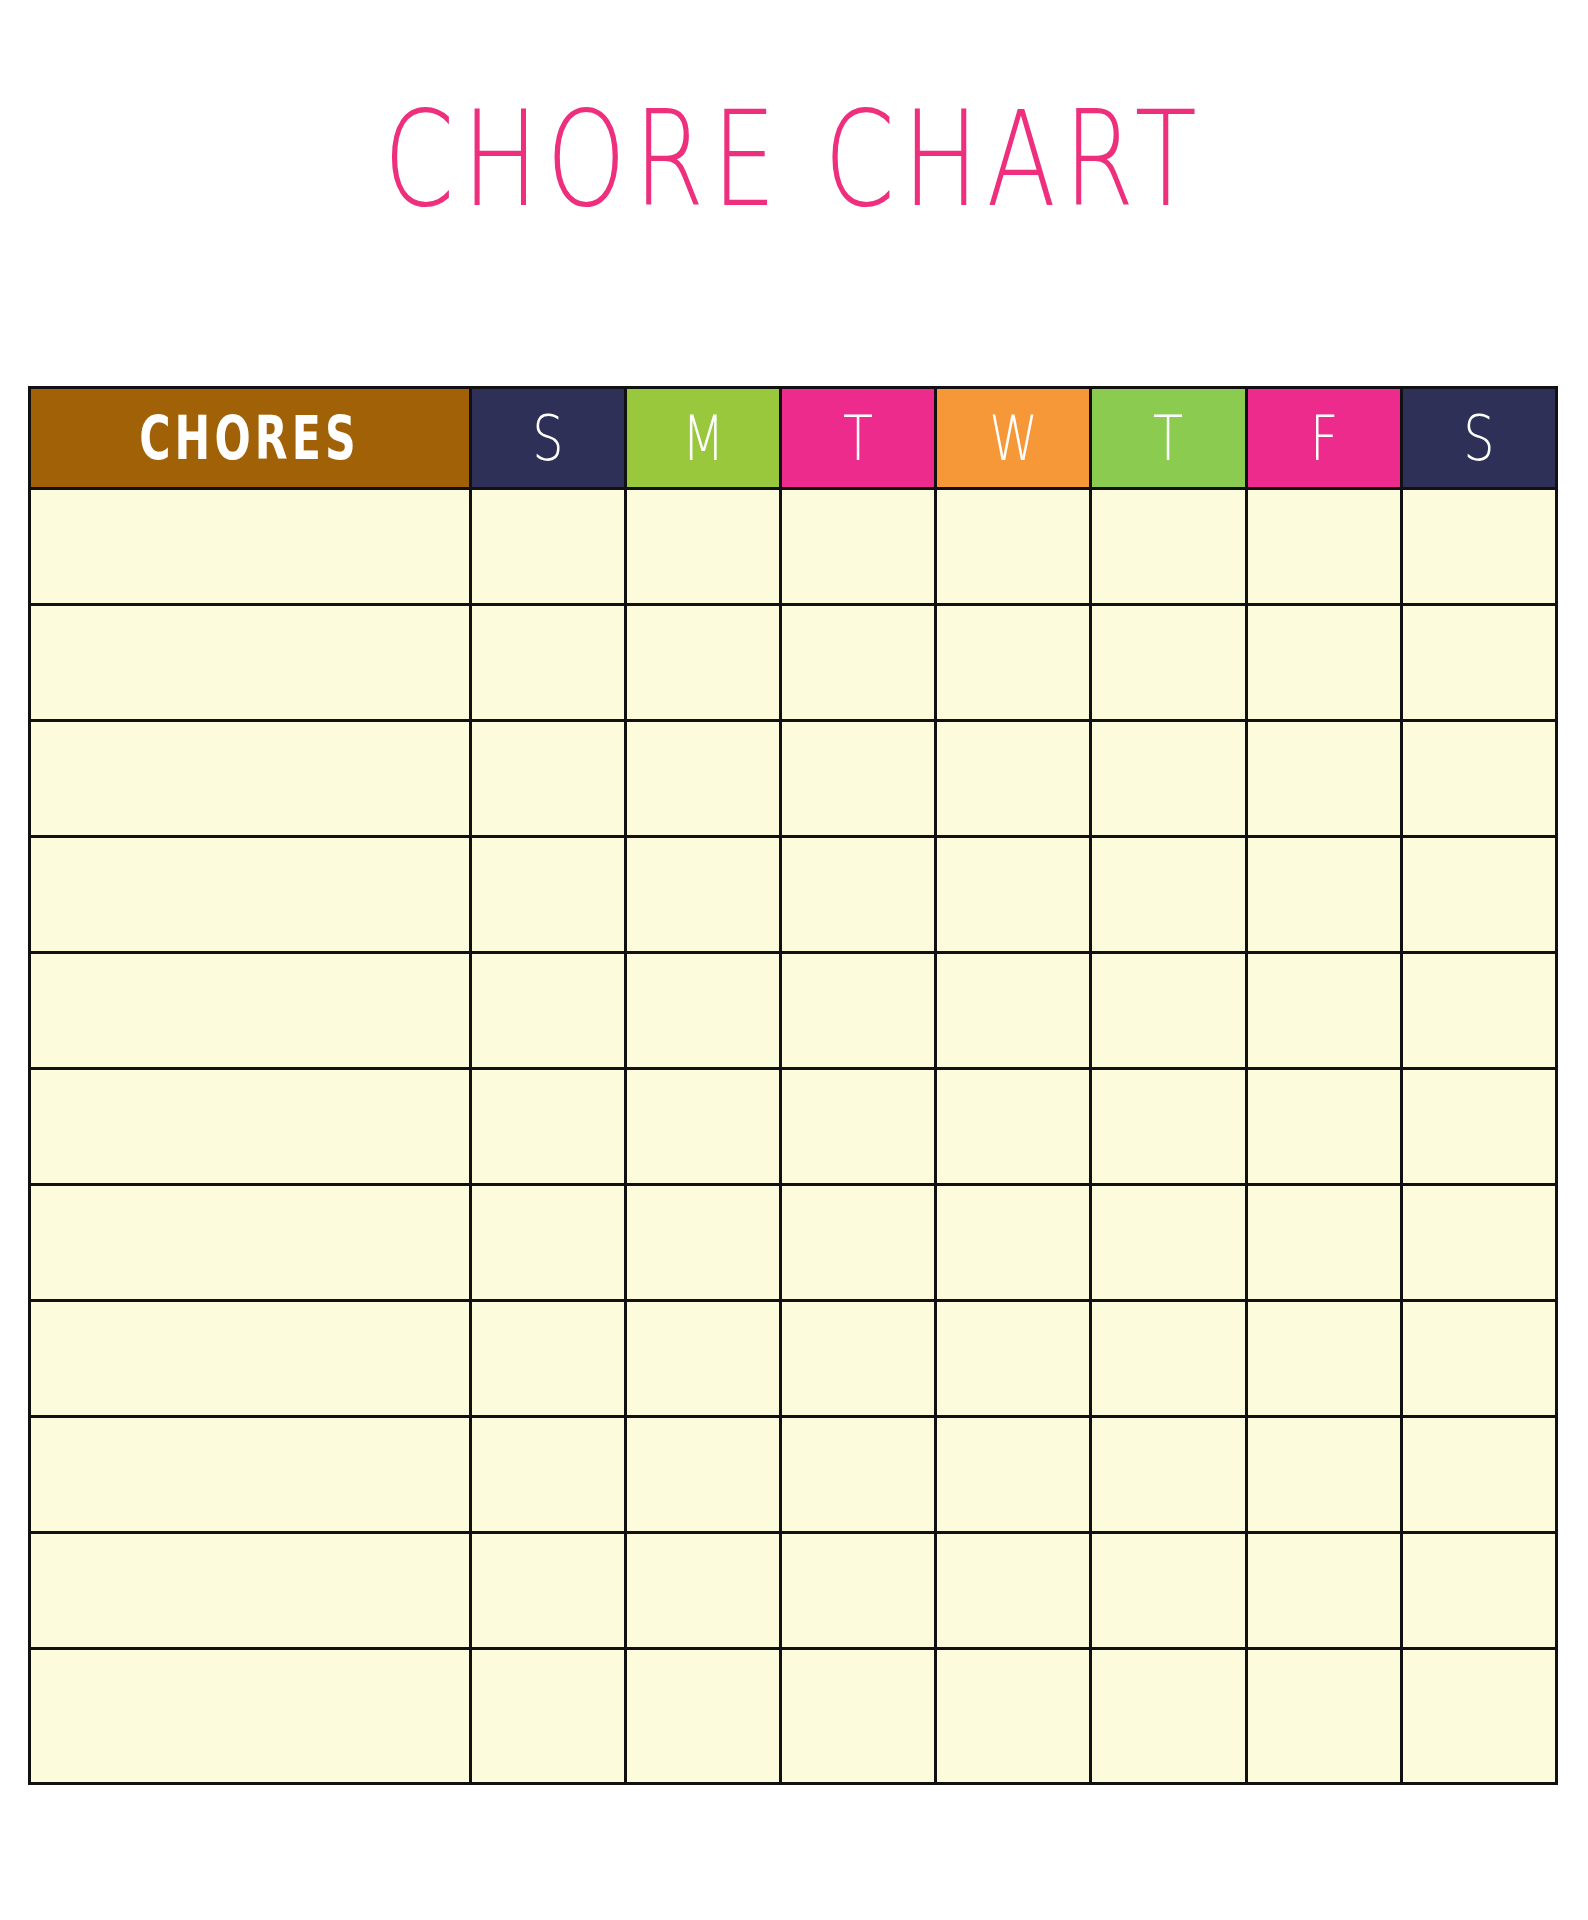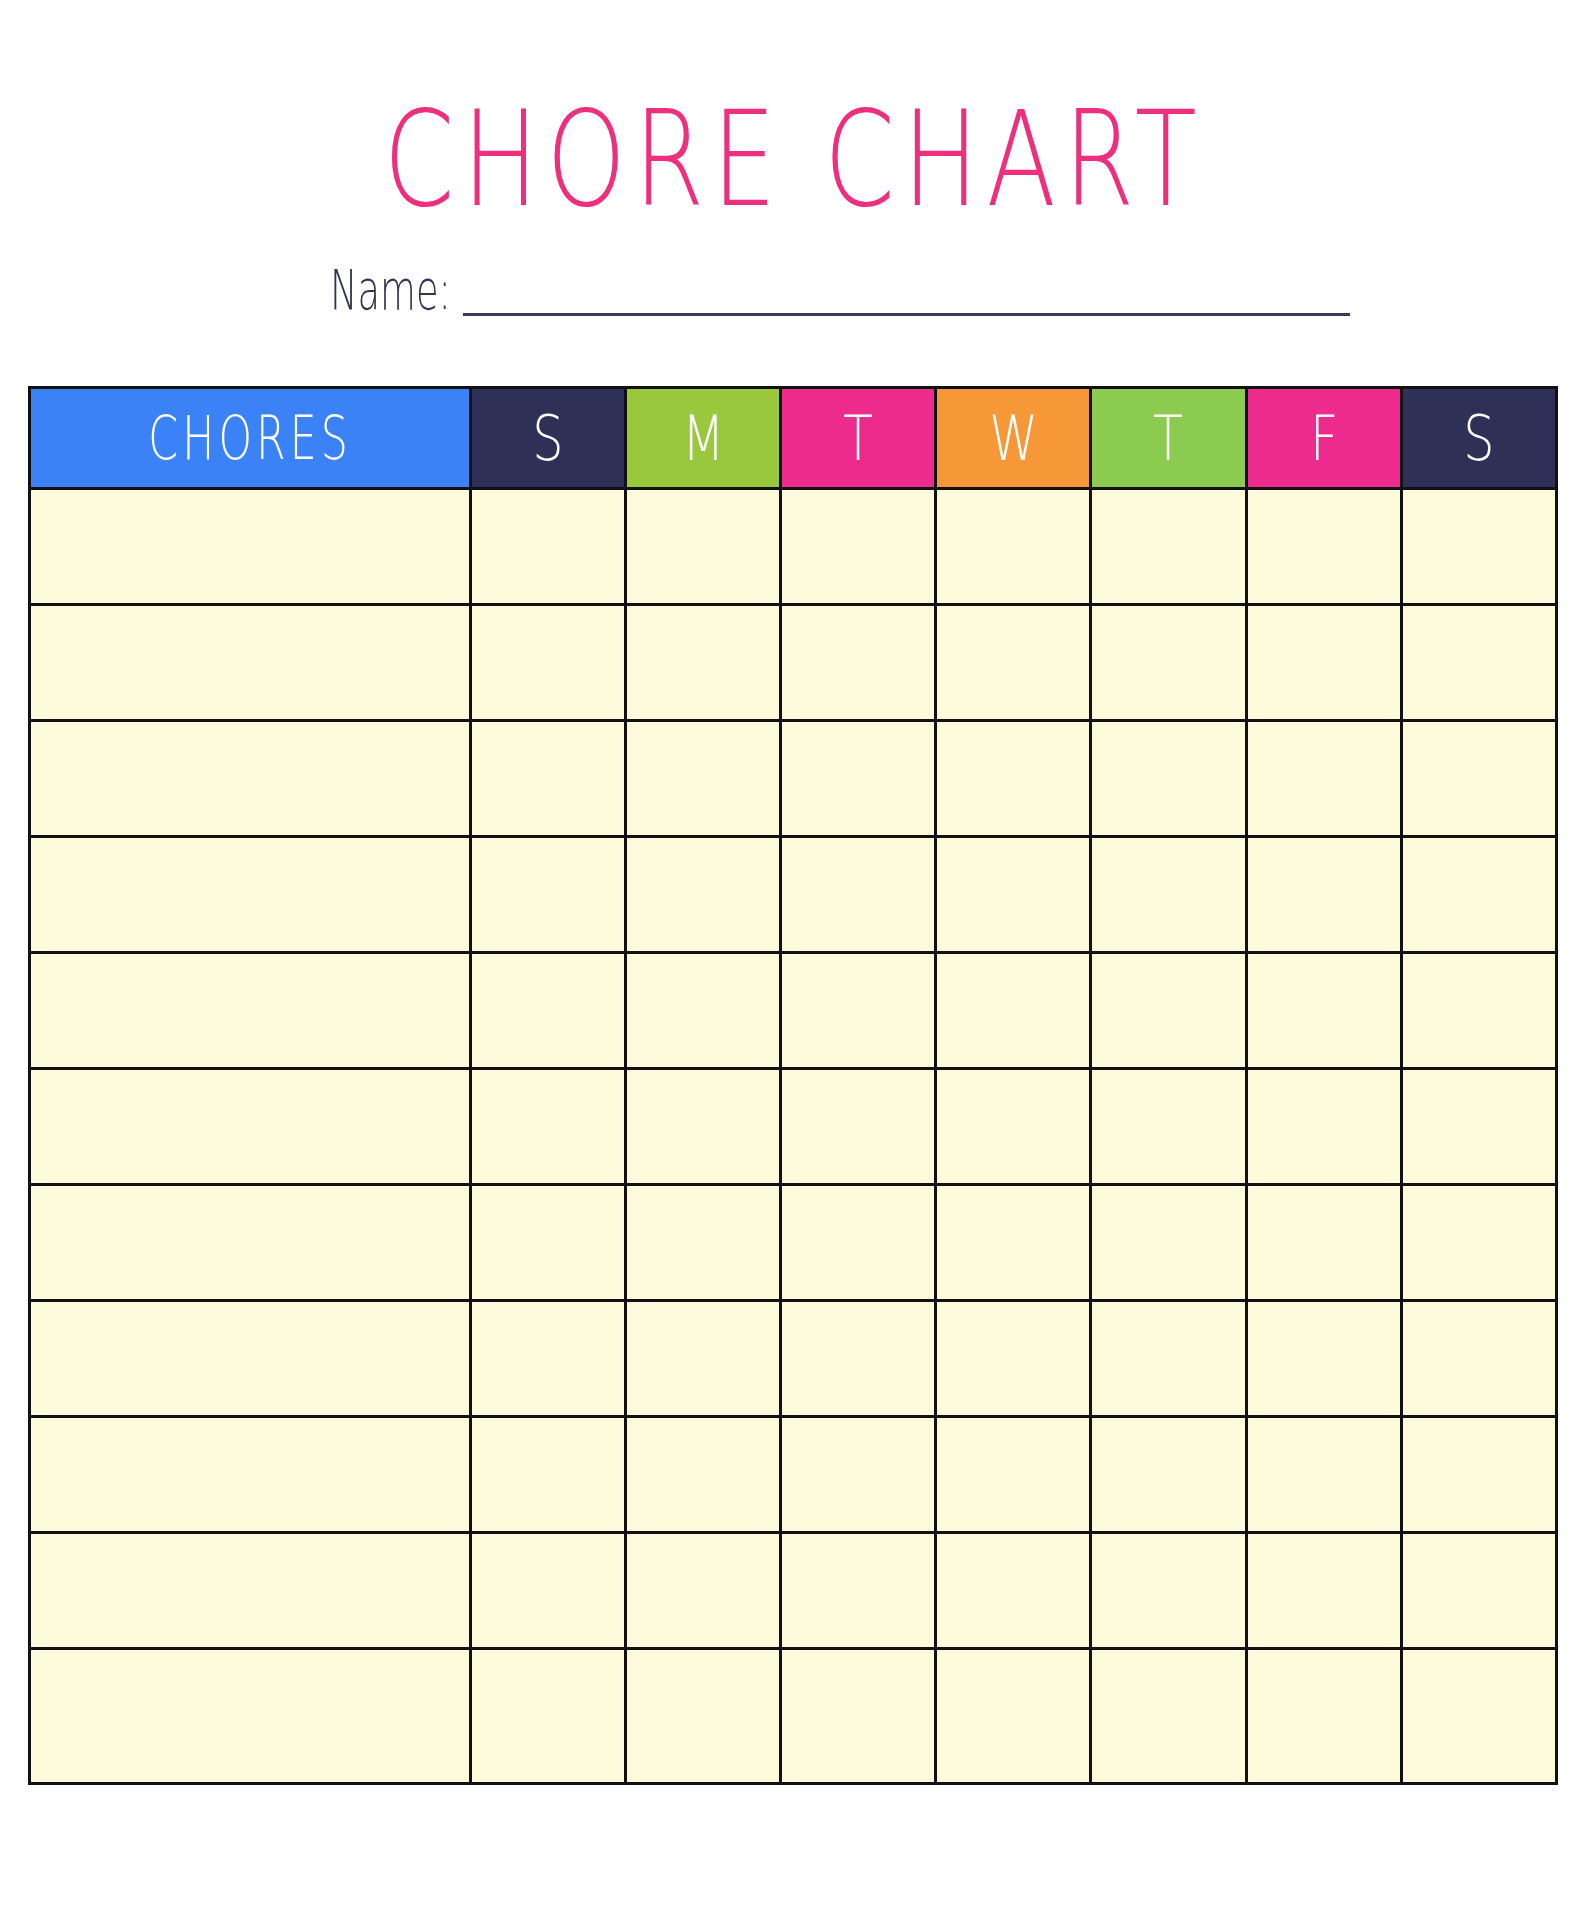--- a/index.html
+++ b/index.html
@@ -127,39 +127,35 @@
   col.col-chores { width: 440px; }
   col.col-day    { width: 155px; }
 </style>
 </head>
 <body>
 
 <div class="page">
 
   <h1 class="title">CHORE CHART</h1>
 
-  <div class="name-row">
-    <span class="name-label">Name:</span>
-    <span class="name-blank"></span>
-  </div>
 
   <table class="chart-table">
     <colgroup>
       <col class="col-chores">
       <col class="col-day">
         <col class="col-day">
         <col class="col-day">
         <col class="col-day">
       <col class="col-day">
         <col class="col-day">
         <col class="col-day">
     </colgroup>
     <thead>
       <tr>
-        <th class="hdr-chores" style="background-color: #3b82f6;">
+        <th class="hdr-chores" style="background-color: #a16207; font-weight: bold;">
           <span>CHORES</span>
         </th>
         <th class="hdr-day" style="background-color: rgb(46, 48, 87);">
           <span>S</span>
         </th>
         <th class="hdr-day" style="background-color: rgb(153, 200, 60);">
           <span>M</span>
         </th>
         <th class="hdr-day" style="background-color: rgb(237, 43, 140);">
           <span>T</span>

